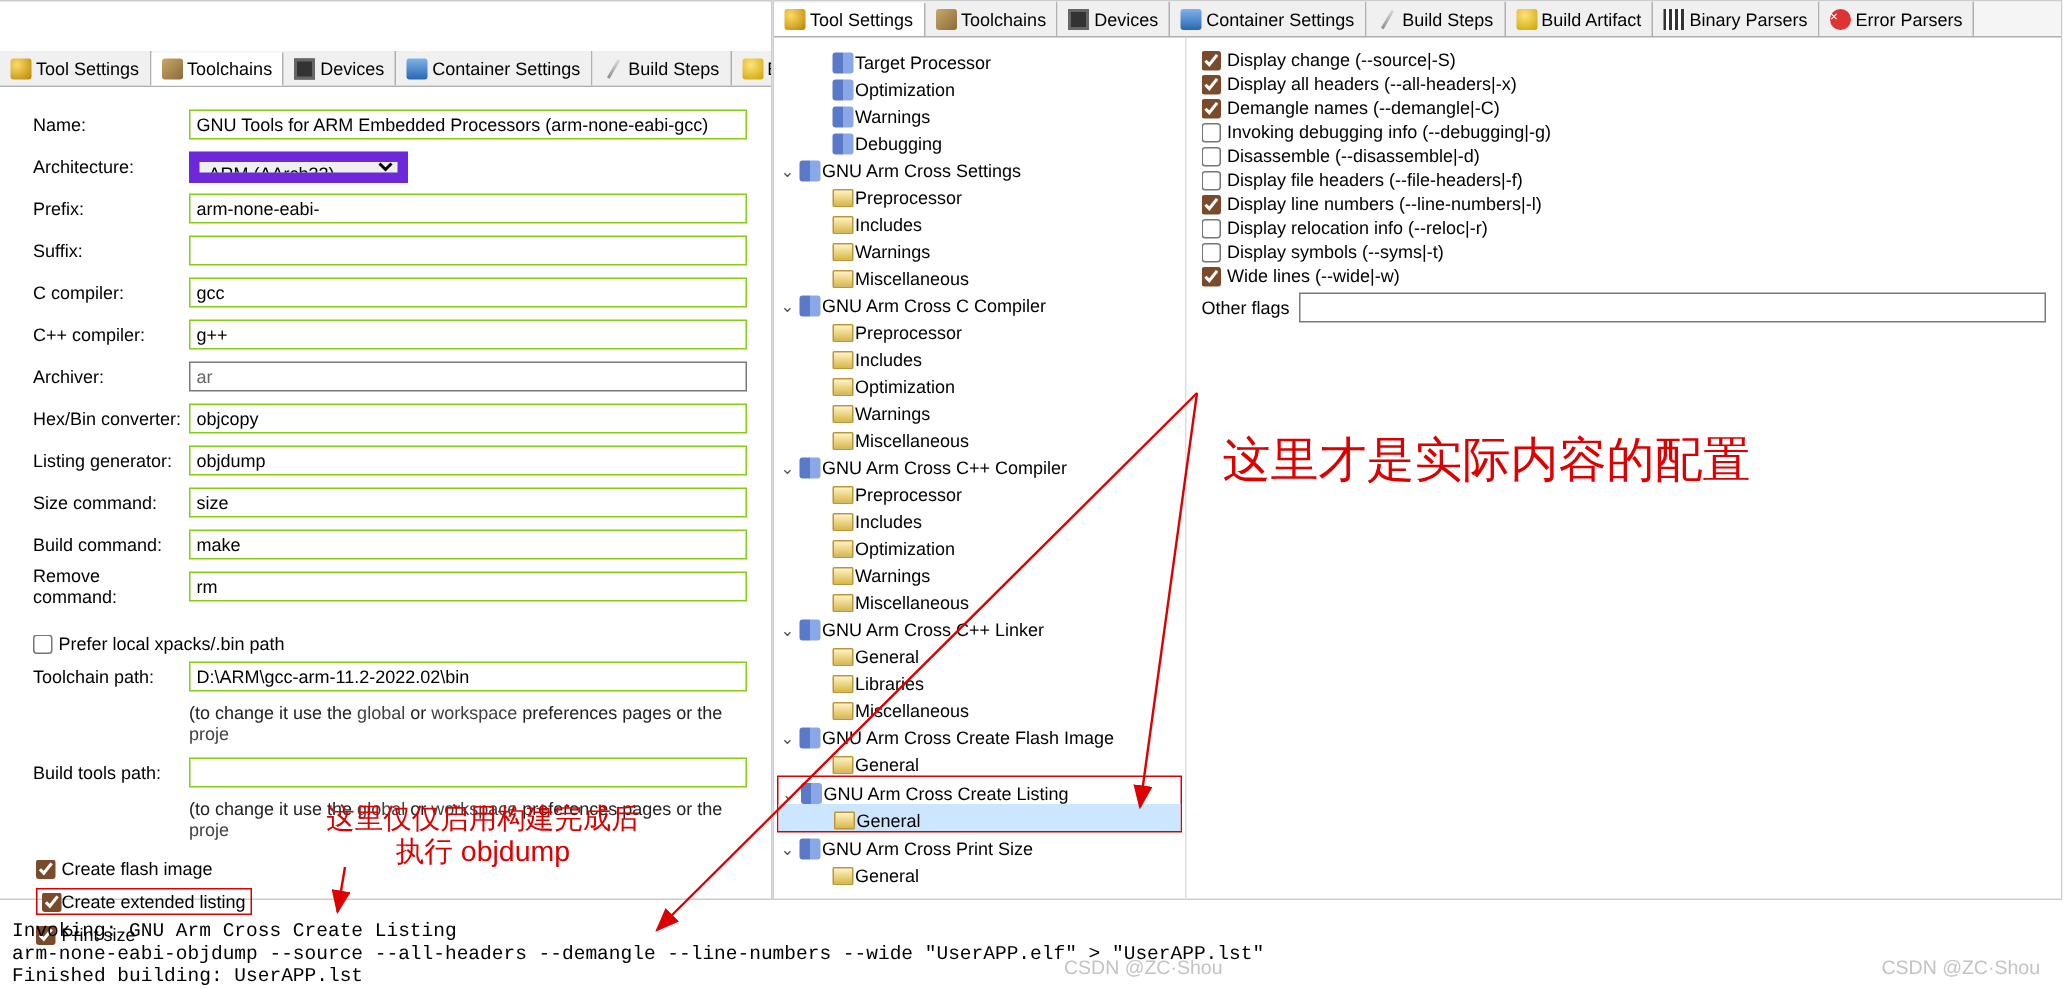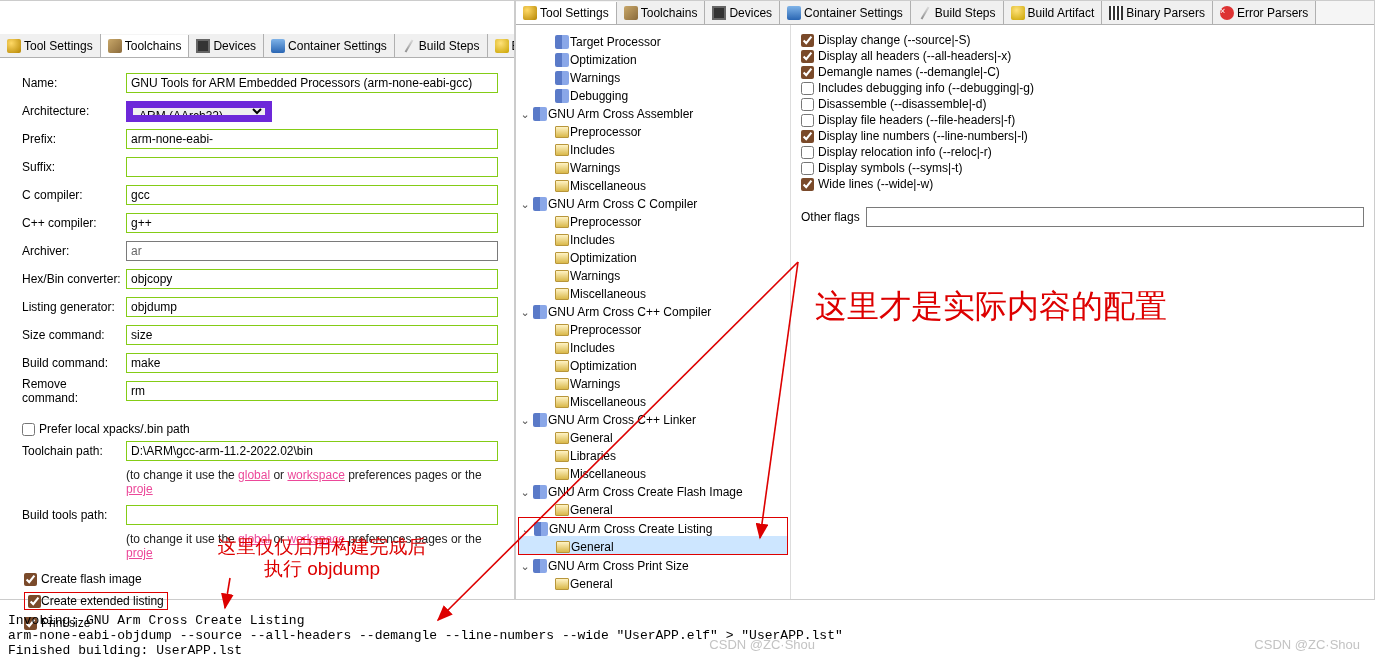--- a/index.html
+++ b/index.html
@@ -12,37 +12,37 @@
 .tab .ico { width: 14px; height: 14px; display: inline-block; }
 .form { padding: 14px 10px 10px 22px; }
 .form-row { display: flex; align-items: center; margin-bottom: 6px; height: 22px; }
 .form-row label { width: 104px; }
 .form-row input[type=text] { flex: 1; border: 1px solid #84cc16; height: 20px; padding: 0 4px; font-size: 12px; max-width: 372px; }
 .form-row select { border: 7px solid #6d28d9; height: 21px; padding: 0 2px; font-size: 12px; width: 146px; }
 .form-row input[readonly] { background: #fff; color: #666; border: 1px solid #7a7a7a; }
 .cb-row { display: flex; align-items: center; margin: 4px 0; gap: 4px; }
 .cb-row input[type=checkbox] { width: 13px; height: 13px; accent-color: #7a4a2a; }
 .hint { padding-left: 104px; color: #222; margin-bottom: 8px; }
-.hint a { color: #ec4899; text-decoration: underline; cursor: pointer; }
+.hint a { color: #404040; cursor: pointer; }
 .build-opts { margin: 12px 0 0 2px; }
 .build-opts .cb-row { margin: 3px 0; }
 .highlight-box { border: 1.5px solid #d00; padding: 1px 3px; display: inline-flex; align-items: center; gap: 0; }
 
 .right-content { display: flex; height: calc(100% - 24px); }
 .tree-pane { width: 275px; border-right: 1px solid #ddd; padding: 6px 2px; overflow: hidden; }
 .tree-node { display: flex; align-items: flex-end; height: 18px; padding-left: 0; cursor: pointer; white-space: nowrap; }
 .tree-node .tw { width: 14px; text-align: center; color: #555; font-size: 11px; user-select: none; }
 .tree-node .ti { width: 16px; height: 14px; display: inline-flex; align-items: center; justify-content: center; }
 .tree-node.d1 { padding-left: 22px; }
 .tree-highlight { border: 1.5px solid #d00; }
 .tree-node.sel { background: #cde6ff; }
 
 .opts-pane { flex: 1; padding: 6px 10px; }
 .opts-pane .cb-row { margin: 2px 0; }
-.flags-row { display: flex; align-items: center; margin-top: 16px; gap: 6px; }
+.flags-row { display: flex; align-items: center; margin-top: 4px; gap: 6px; }
 .flags-row input { flex: 1; border: 1px solid #7a7a7a; height: 20px; }
 
 .annot { position: absolute; color: #d00; font-family: "SimSun","Microsoft YaHei",sans-serif; font-size: 19px; font-weight: normal; }
 .annot.cn { font-size: 32px; }
 
 .console { position: absolute; left: 8px; bottom: 1px; font-family: "Consolas","Courier New",monospace; font-size: 13px; white-space: pre; color: #000; }
 .watermark { position: absolute; right: 15px; bottom: 7px; color: #c3c3c3; font-size: 13px; font-family: "Microsoft YaHei",sans-serif; }
 .watermark2 { position: absolute; right: 560px; bottom: 7px; color: #c3c3c3; font-size: 13px; font-family: "Microsoft YaHei",sans-serif; }
 
 svg.arrow { position: absolute; pointer-events: none; }
@@ -235,21 +235,21 @@
           <span class="ti">
             <span class="node-tool"></span>
           </span>
           <span>Debugging</span>
         </div>
         <div class="tree-node d0">
           <span class="tw">⌄</span>
           <span class="ti">
             <span class="node-tool"></span>
           </span>
-          <span>GNU Arm Cross Assembler</span>
+          <span>GNU Arm Cross Settings</span>
         </div>
         <div class="tree-node d1">
           <span class="tw"></span>
           <span class="ti">
             <span class="node-fold"></span>
           </span>
           <span>Preprocessor</span>
         </div>
         <div class="tree-node d1">
           <span class="tw"></span>
@@ -439,21 +439,21 @@
           <div class="cb-row">
             <input type="checkbox" checked="" style="">
             <span>Display all headers (--all-headers|-x)</span>
           </div>
           <div class="cb-row">
             <input type="checkbox" checked="" style="">
             <span>Demangle names (--demangle|-C)</span>
           </div>
           <div class="cb-row">
             <input type="checkbox" style="">
-            <span>Includes debugging info (--debugging|-g)</span>
+            <span>Invoking debugging info (--debugging|-g)</span>
           </div>
           <div class="cb-row">
             <input type="checkbox" style="">
             <span>Disassemble (--disassemble|-d)</span>
           </div>
           <div class="cb-row">
             <input type="checkbox" style="">
             <span>Display file headers (--file-headers|-f)</span>
           </div>
           <div class="cb-row">

